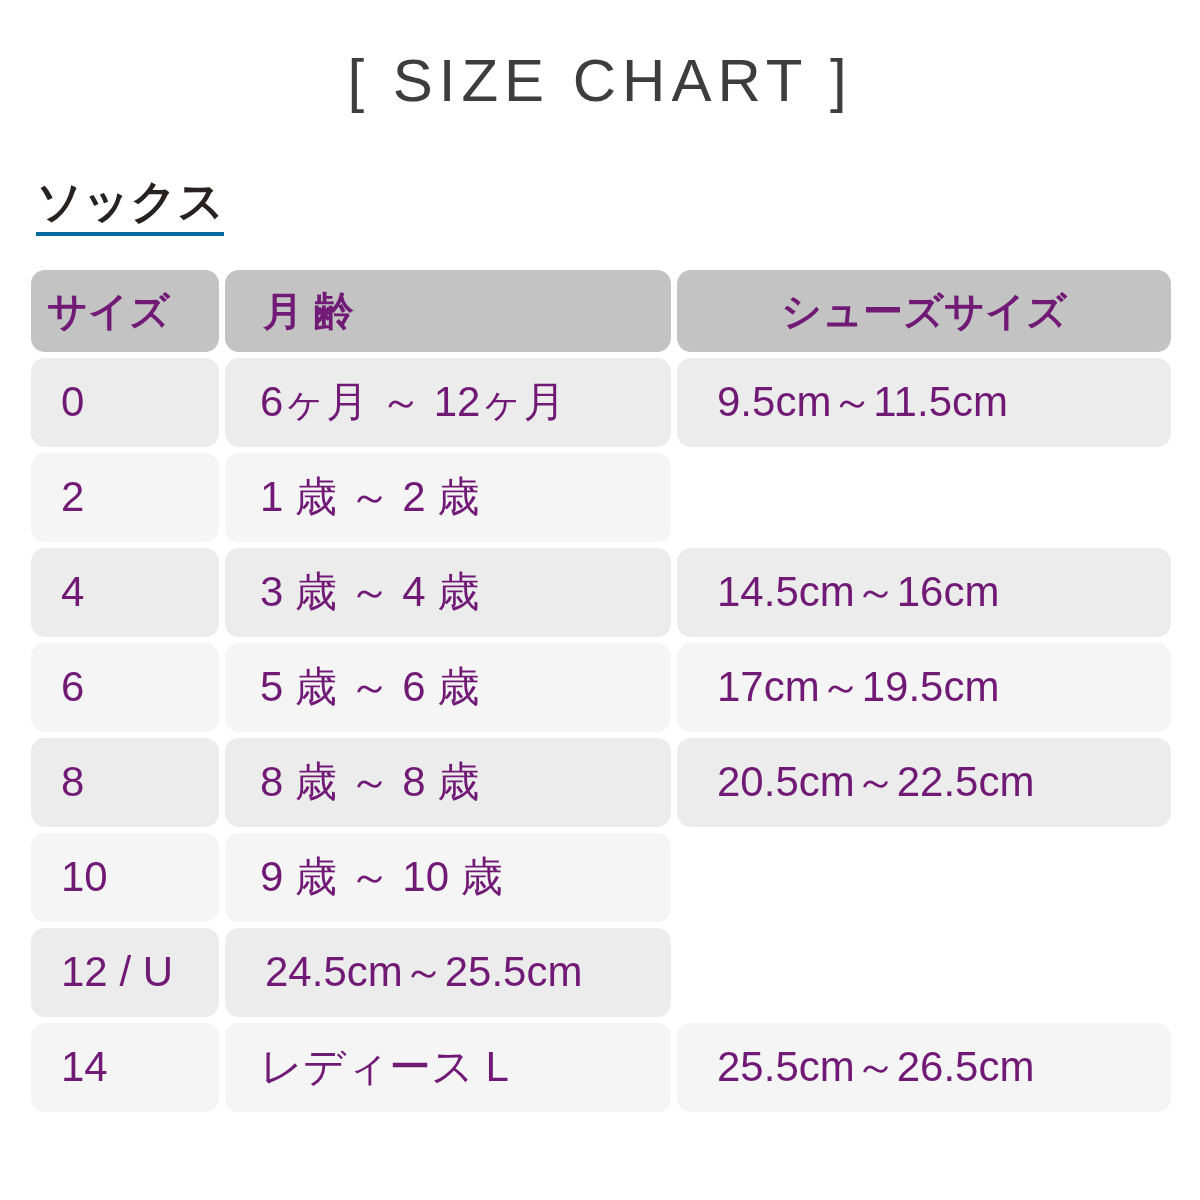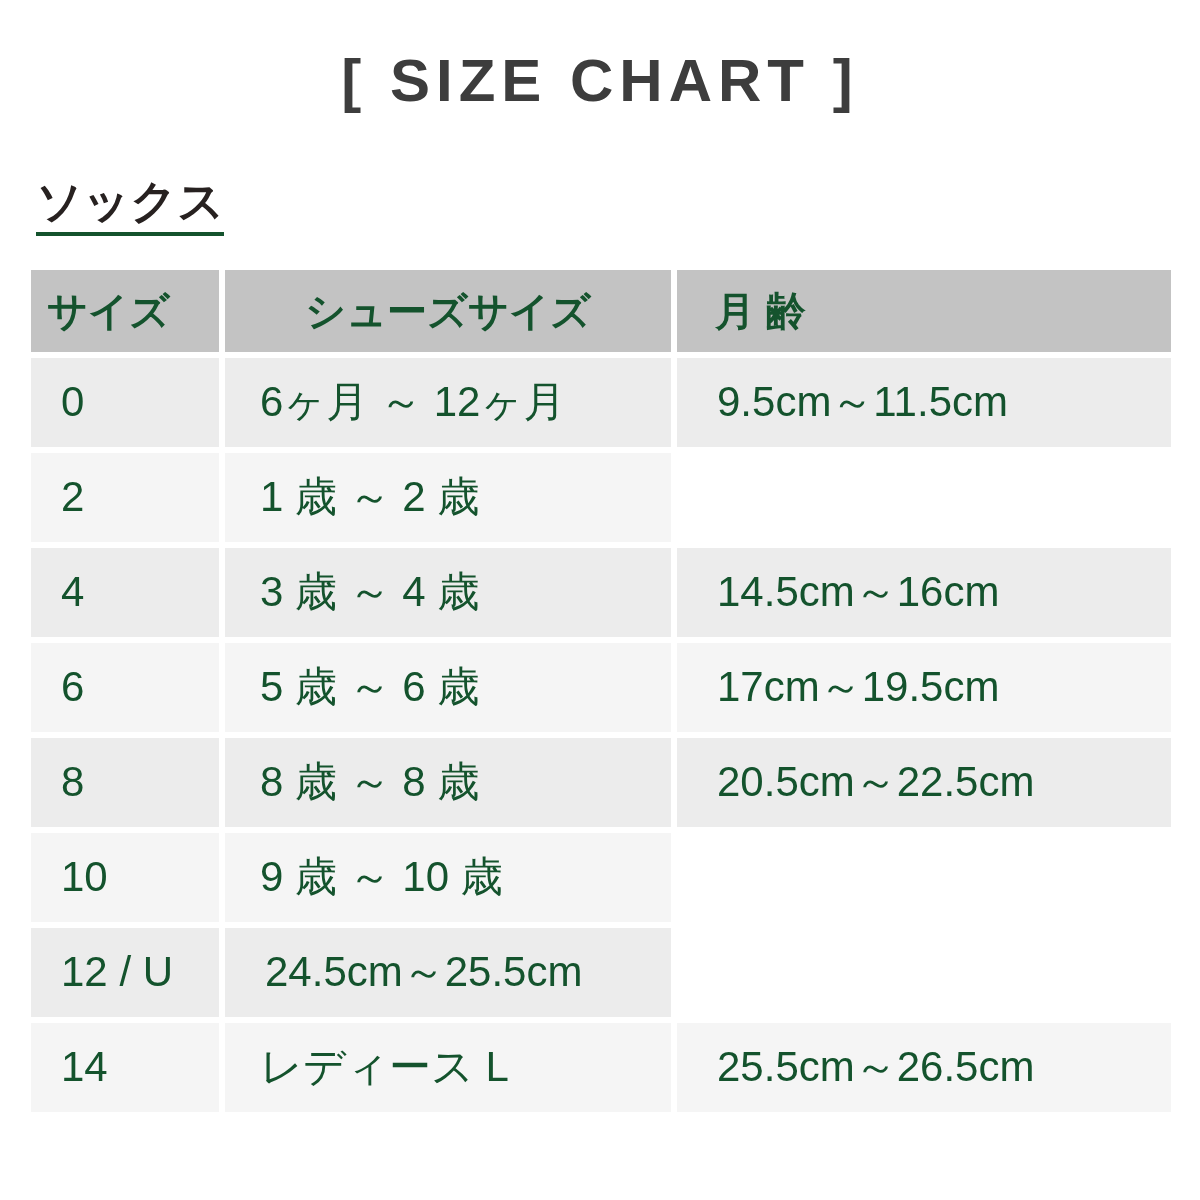--- a/index.html
+++ b/index.html
@@ -13,51 +13,52 @@
     width: 1200px;
     height: 1200px;
     background: #ffffff;
     overflow: hidden;
   }
   .title {
     margin: 0;
     padding-top: 46px;
     text-align: center;
     font-size: 60px;
-    font-weight: 700;
+    font-weight: 400;
     letter-spacing: 6px;
     color: #3d3d3d;
   }
   .section-heading {
     display: inline-block;
     margin: 60px 0 0 36px;
     font-size: 46px;
     font-weight: bold;
     color: #272120;
-    border-bottom: 4px solid #14532d;
+    border-bottom: 4px solid #0369a1;
     padding-bottom: 4px;
     line-height: 1.15;
   }
   .size-table {
     margin: 34px 0 0 31px;
     width: 1140px;
   }
   .trow {
     display: grid;
     grid-template-columns: 188px 446px 1fr;
     column-gap: 6px;
     margin-bottom: 6px;
   }
   .cell {
     display: flex;
     align-items: center;
-    color: #14532d;
+    color: #701a75;
     font-size: 42px;
     font-weight: 500;
     line-height: 1;
+    border-radius: 14px;
   }
   .header .cell {
     height: 82px;
     background: #c3c3c3;
     font-weight: bold;
     font-size: 40px;
   }
   .header .cell.c1 { padding-left: 16px; }
   .header .cell.c2 { padding-left: 38px; }
   .header .cell.c3 { justify-content: center; padding-left: 0; }
@@ -75,22 +76,22 @@
 
   <h1 class="title">[ SIZE CHART ]</h1>
 
   <div>
     <h2 class="section-heading">ソックス</h2>
   </div>
 
   <div class="size-table">
     <div class="trow header">
       <div class="cell c1">サイズ</div>
+      <div class="cell c2">月 齢</div>
       <div class="cell c3">シューズサイズ</div>
-      <div class="cell c2">月 齢</div>
     </div>
     <div id="table-body">
     <div class="trow body-row odd">
       <div class="cell c1">0</div>
       <div class="cell c2">6ヶ月 ～ 12ヶ月</div>
       <div class="cell c3">9.5cm～11.5cm</div>
     </div>
 
     <div class="trow body-row even">
       <div class="cell c1">2</div>

